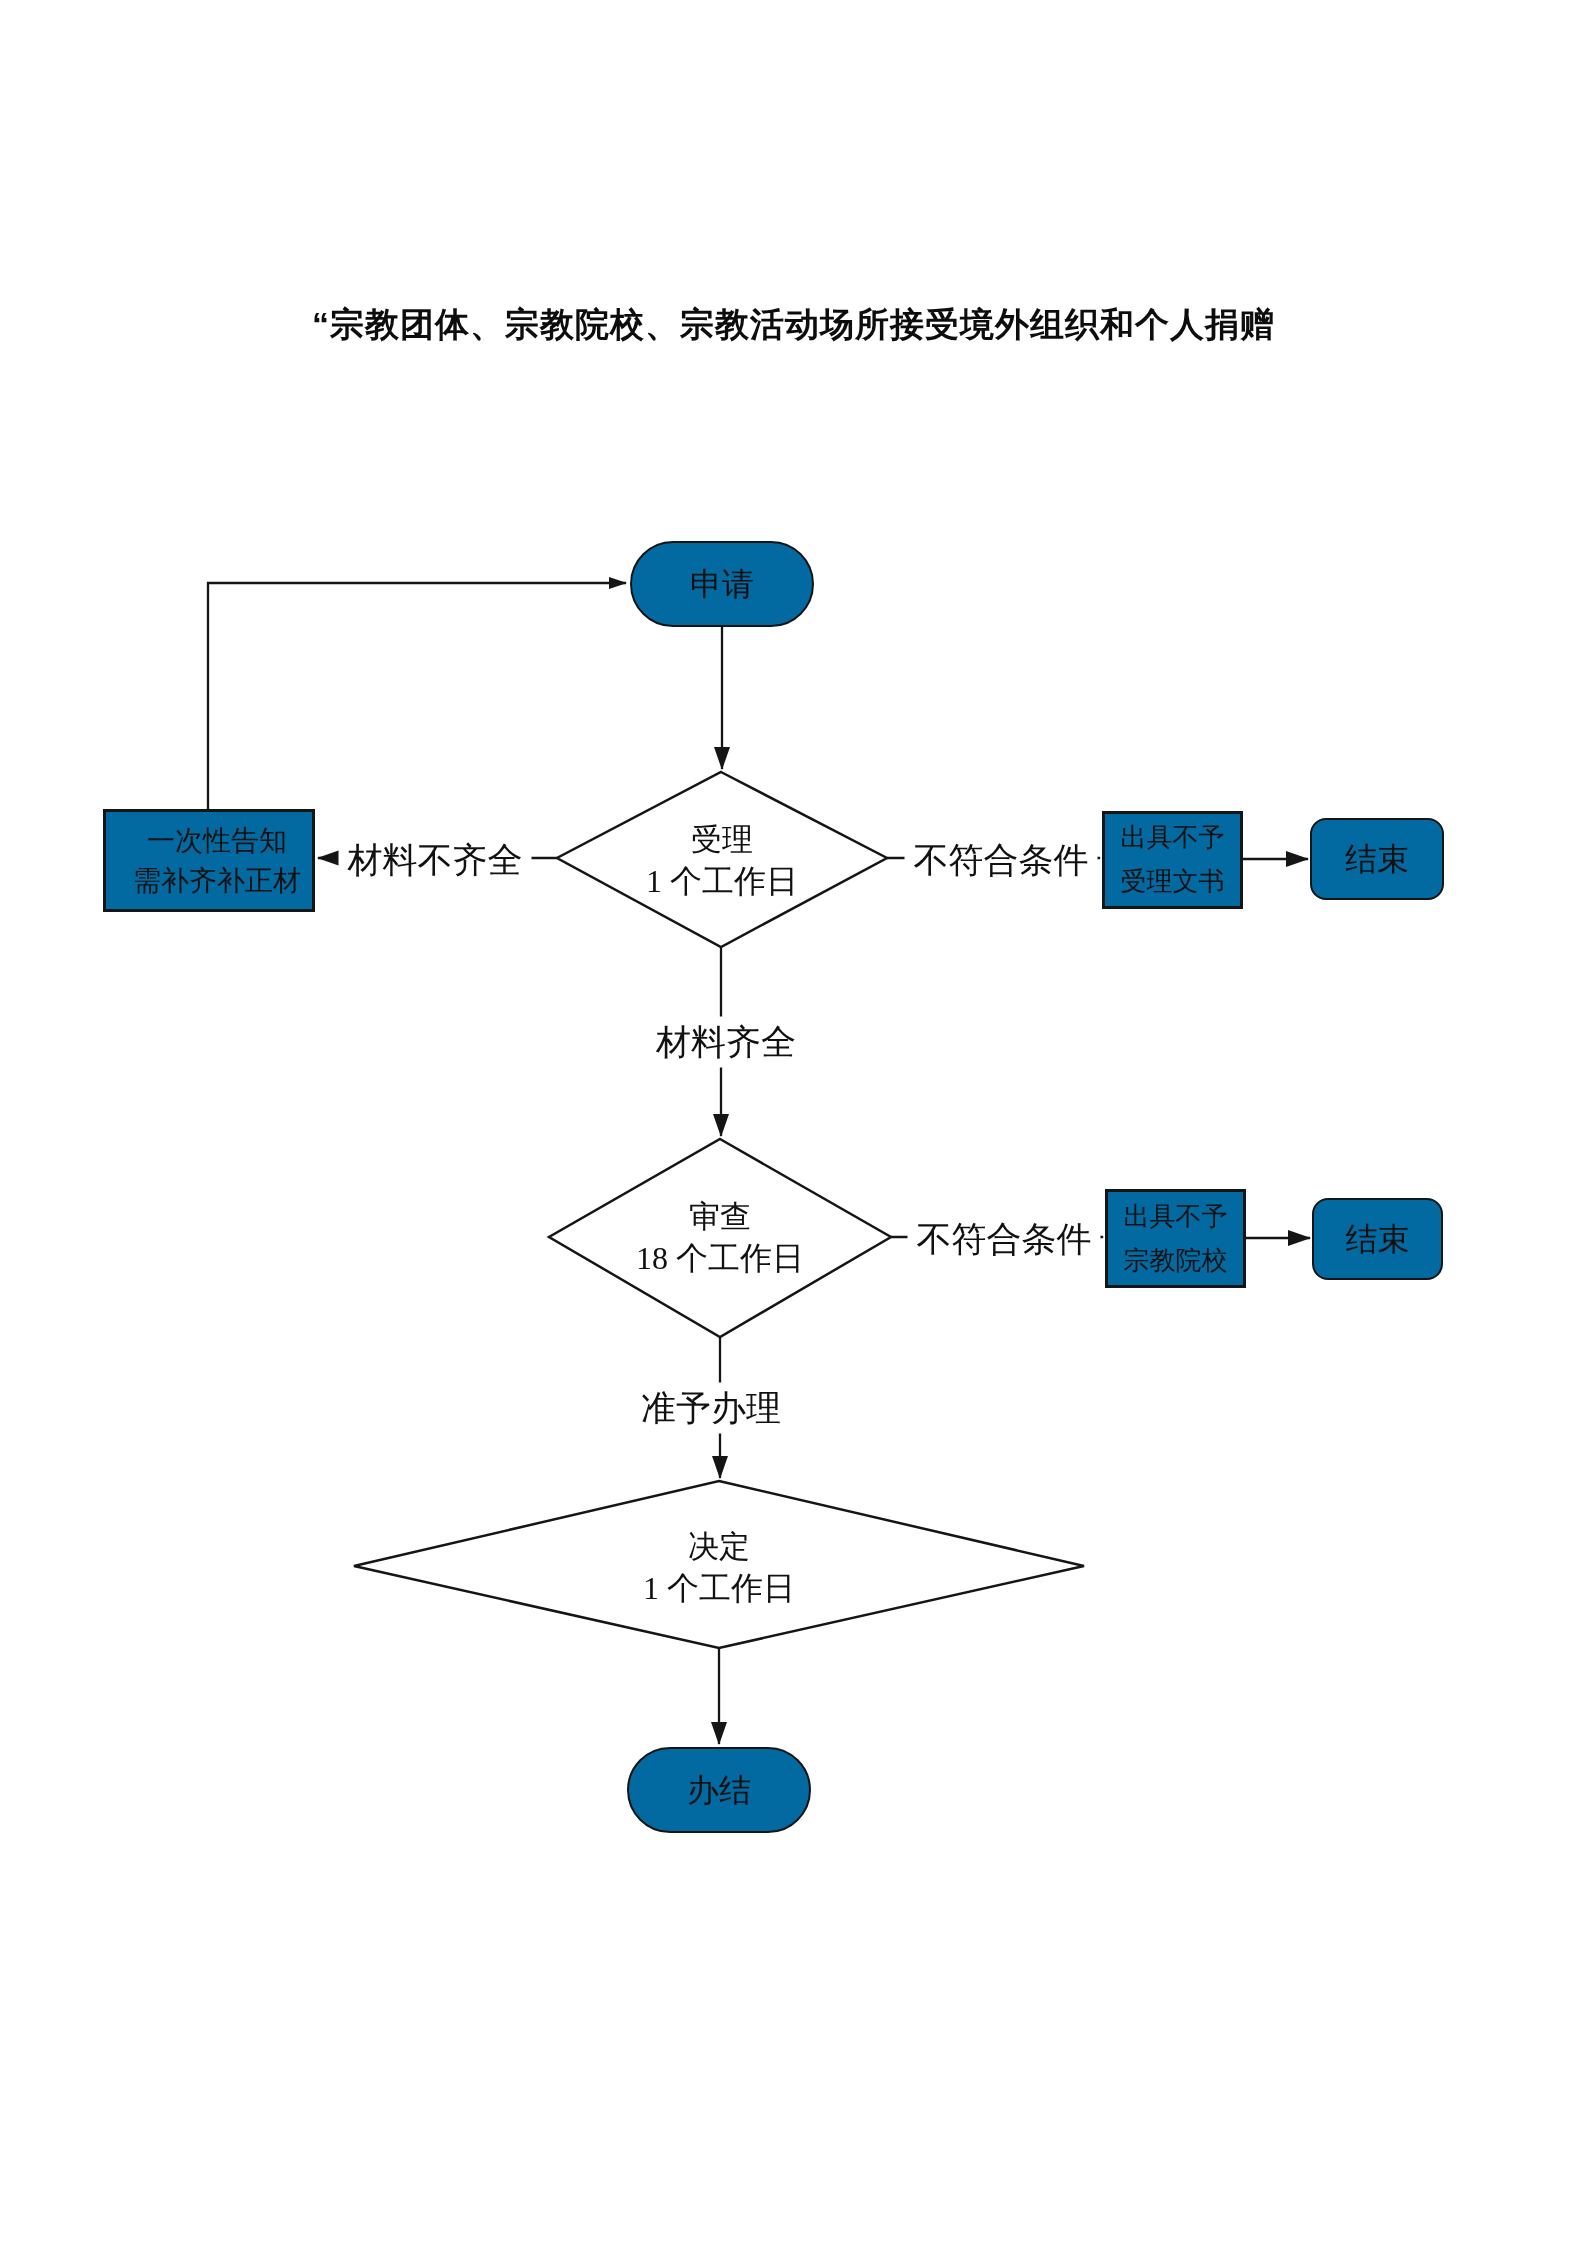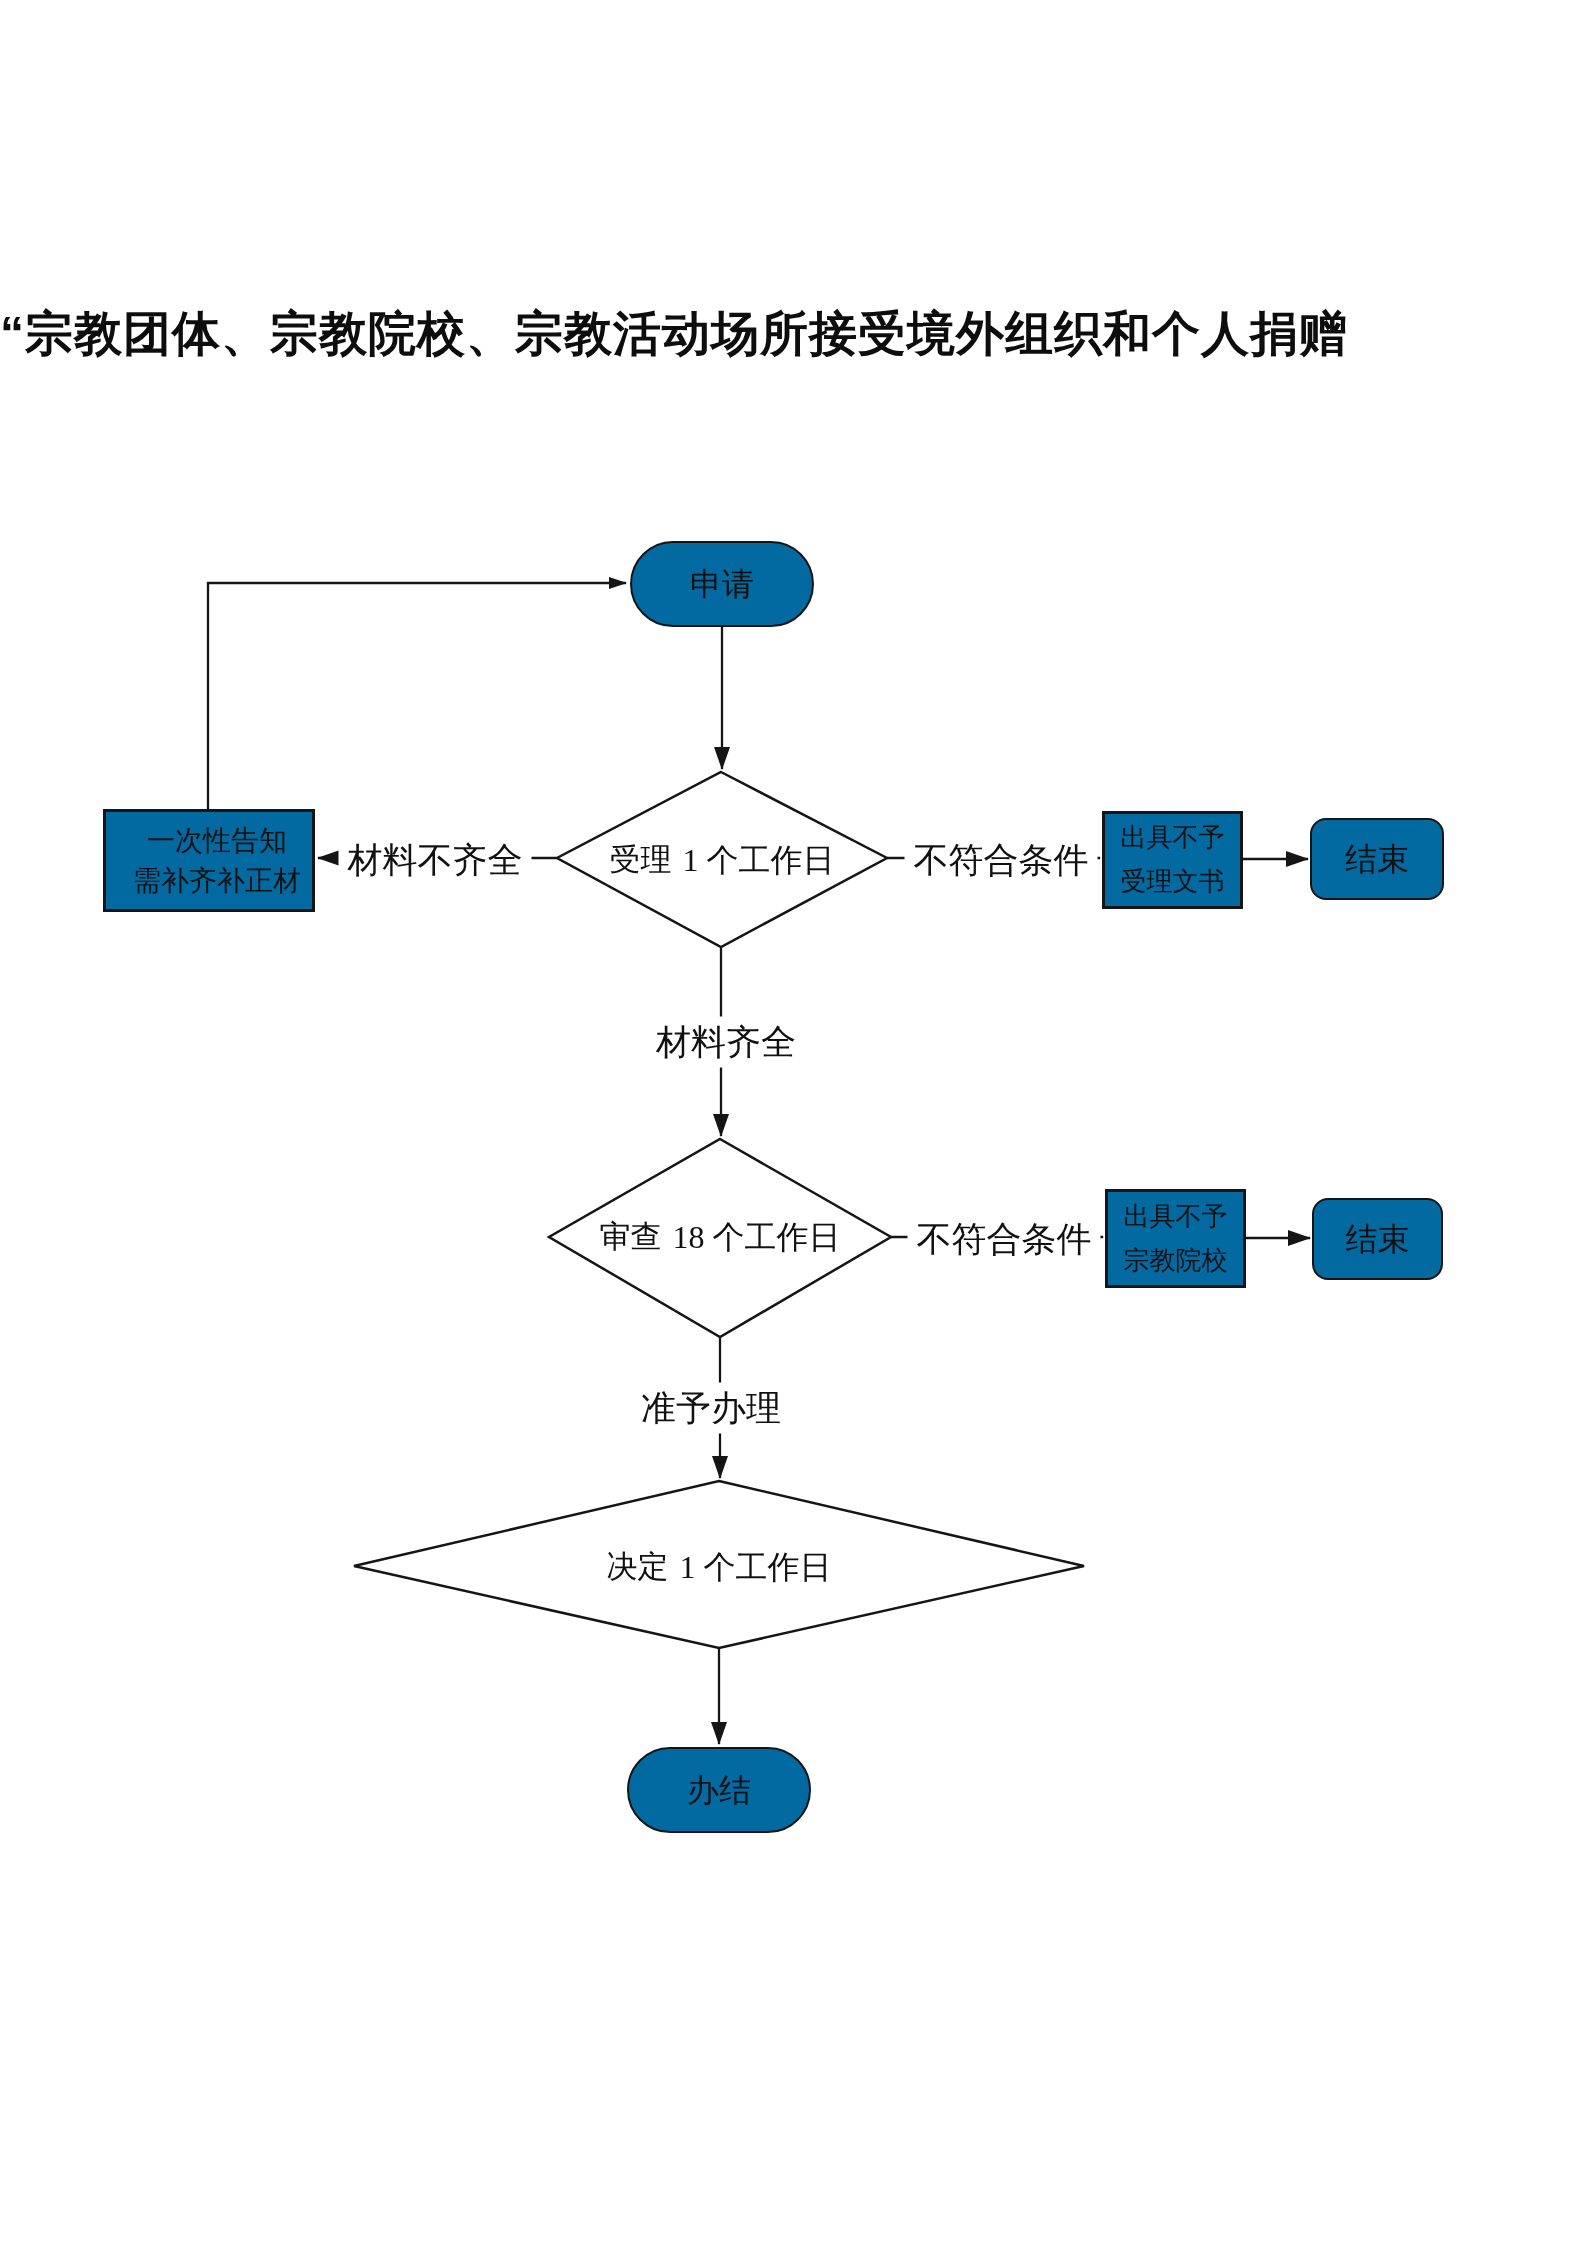--- a/index.html
+++ b/index.html
@@ -14,24 +14,24 @@
   }
   .lines-layer {
     position: absolute;
     left: 0; top: 0;
     width: 1587px; height: 2245px;
   }
   .title-line {
     position: absolute;
     left: 0;
     width: 1587px;
-    text-align: left;
+    text-align: center;
     font-family: "Liberation Sans", "DejaVu Sans", sans-serif;
     font-weight: bold;
-    font-size: 48px;
+    font-size: 34px;
     letter-spacing: 1px;
     color: #0d0d0d;
     white-space: nowrap;
   }
   .title-line.l1 { top: 302px; }
   .title-line.l2 { top: 385px; }
 
   .node {
     position: absolute;
     box-sizing: border-box;
@@ -55,21 +55,21 @@
   .node-end1    { left: 1310px; top: 818px; width: 134px; height: 82px; }
   .node-reject2 { left: 1105px; top: 1189px; width: 141px; height: 99px; font-size: 26px; line-height: 44px; }
   .node-end2    { left: 1312px; top: 1198px; width: 131px; height: 82px; }
   .node-finish  { left: 627px; top: 1747px; width: 184px; height: 86px; }
 
   .diamond-label {
     position: absolute;
     width: 320px;
     height: 130px;
     display: flex;
-    flex-direction: row;
+    flex-direction: column;
     align-items: center;
     justify-content: center;
     text-align: center;
     gap: 11px;
   }
   .diamond-label .dl1 { font-size: 31px; line-height: 32px; }
   .diamond-label .dl2 { font-size: 32px; line-height: 29px; }
   .dlab-accept { left: 562px; top: 795px; }
   .dlab-review { left: 560px; top: 1172px; }
   .dlab-decide { left: 559px; top: 1502px; }

